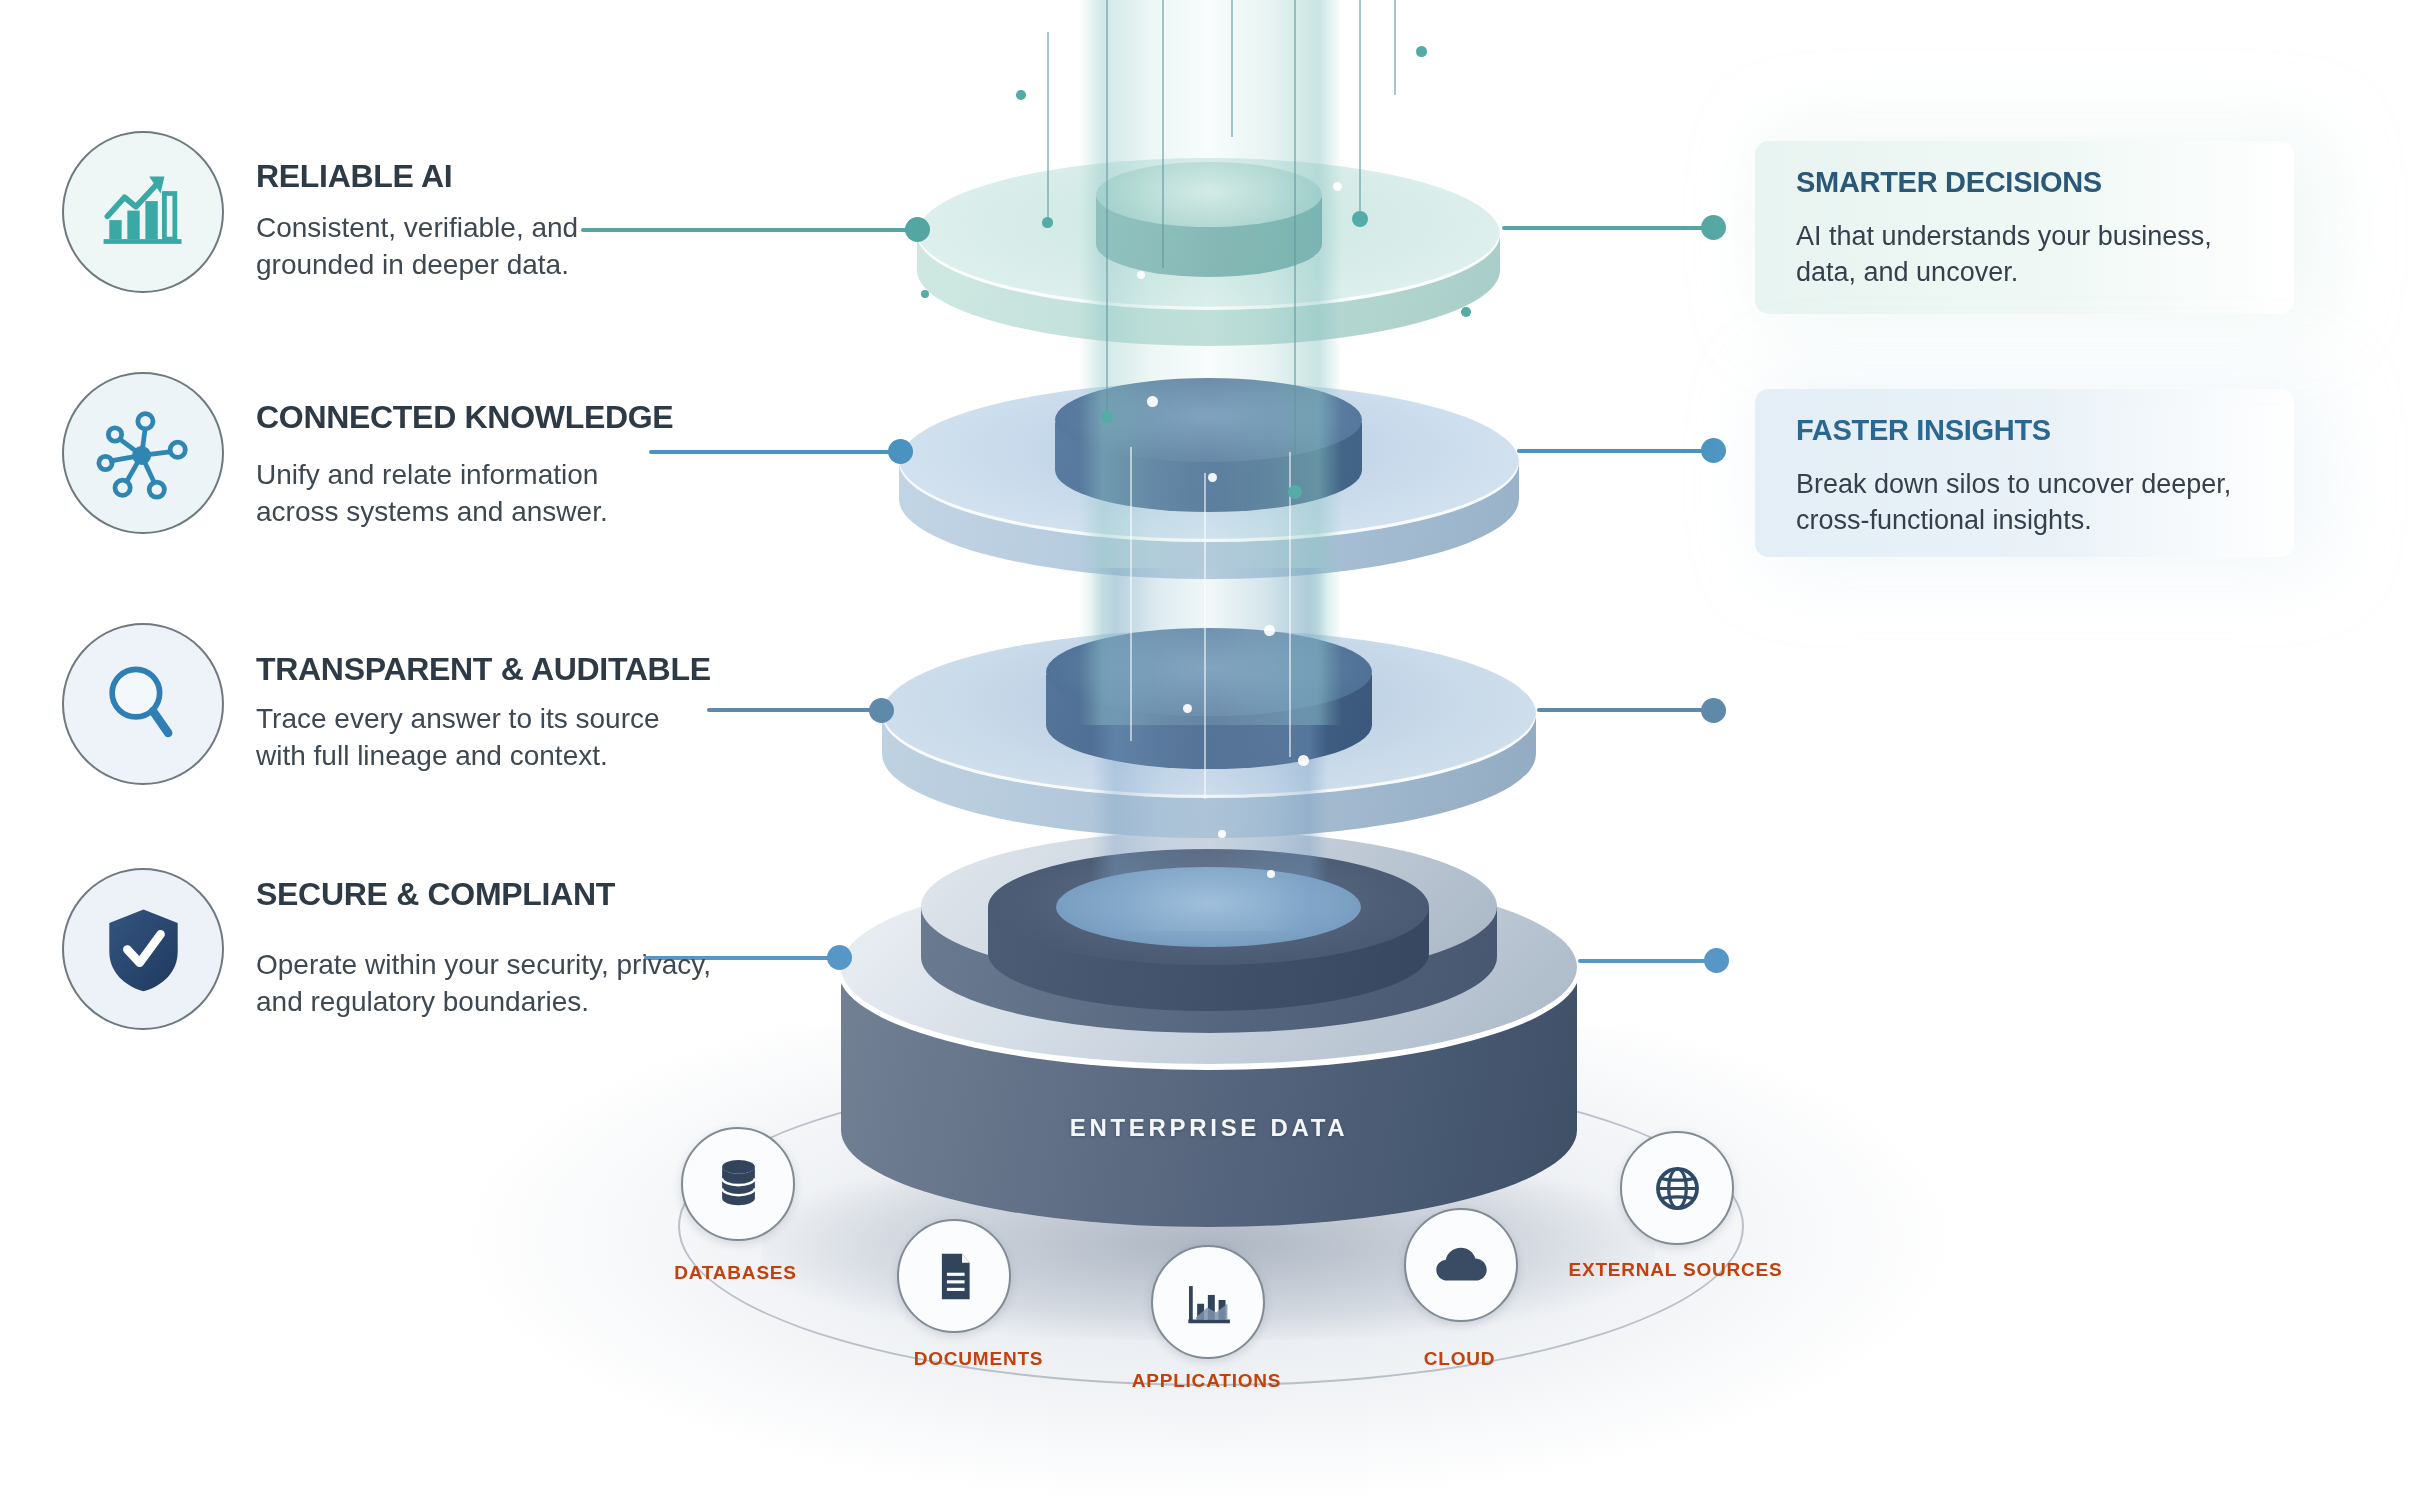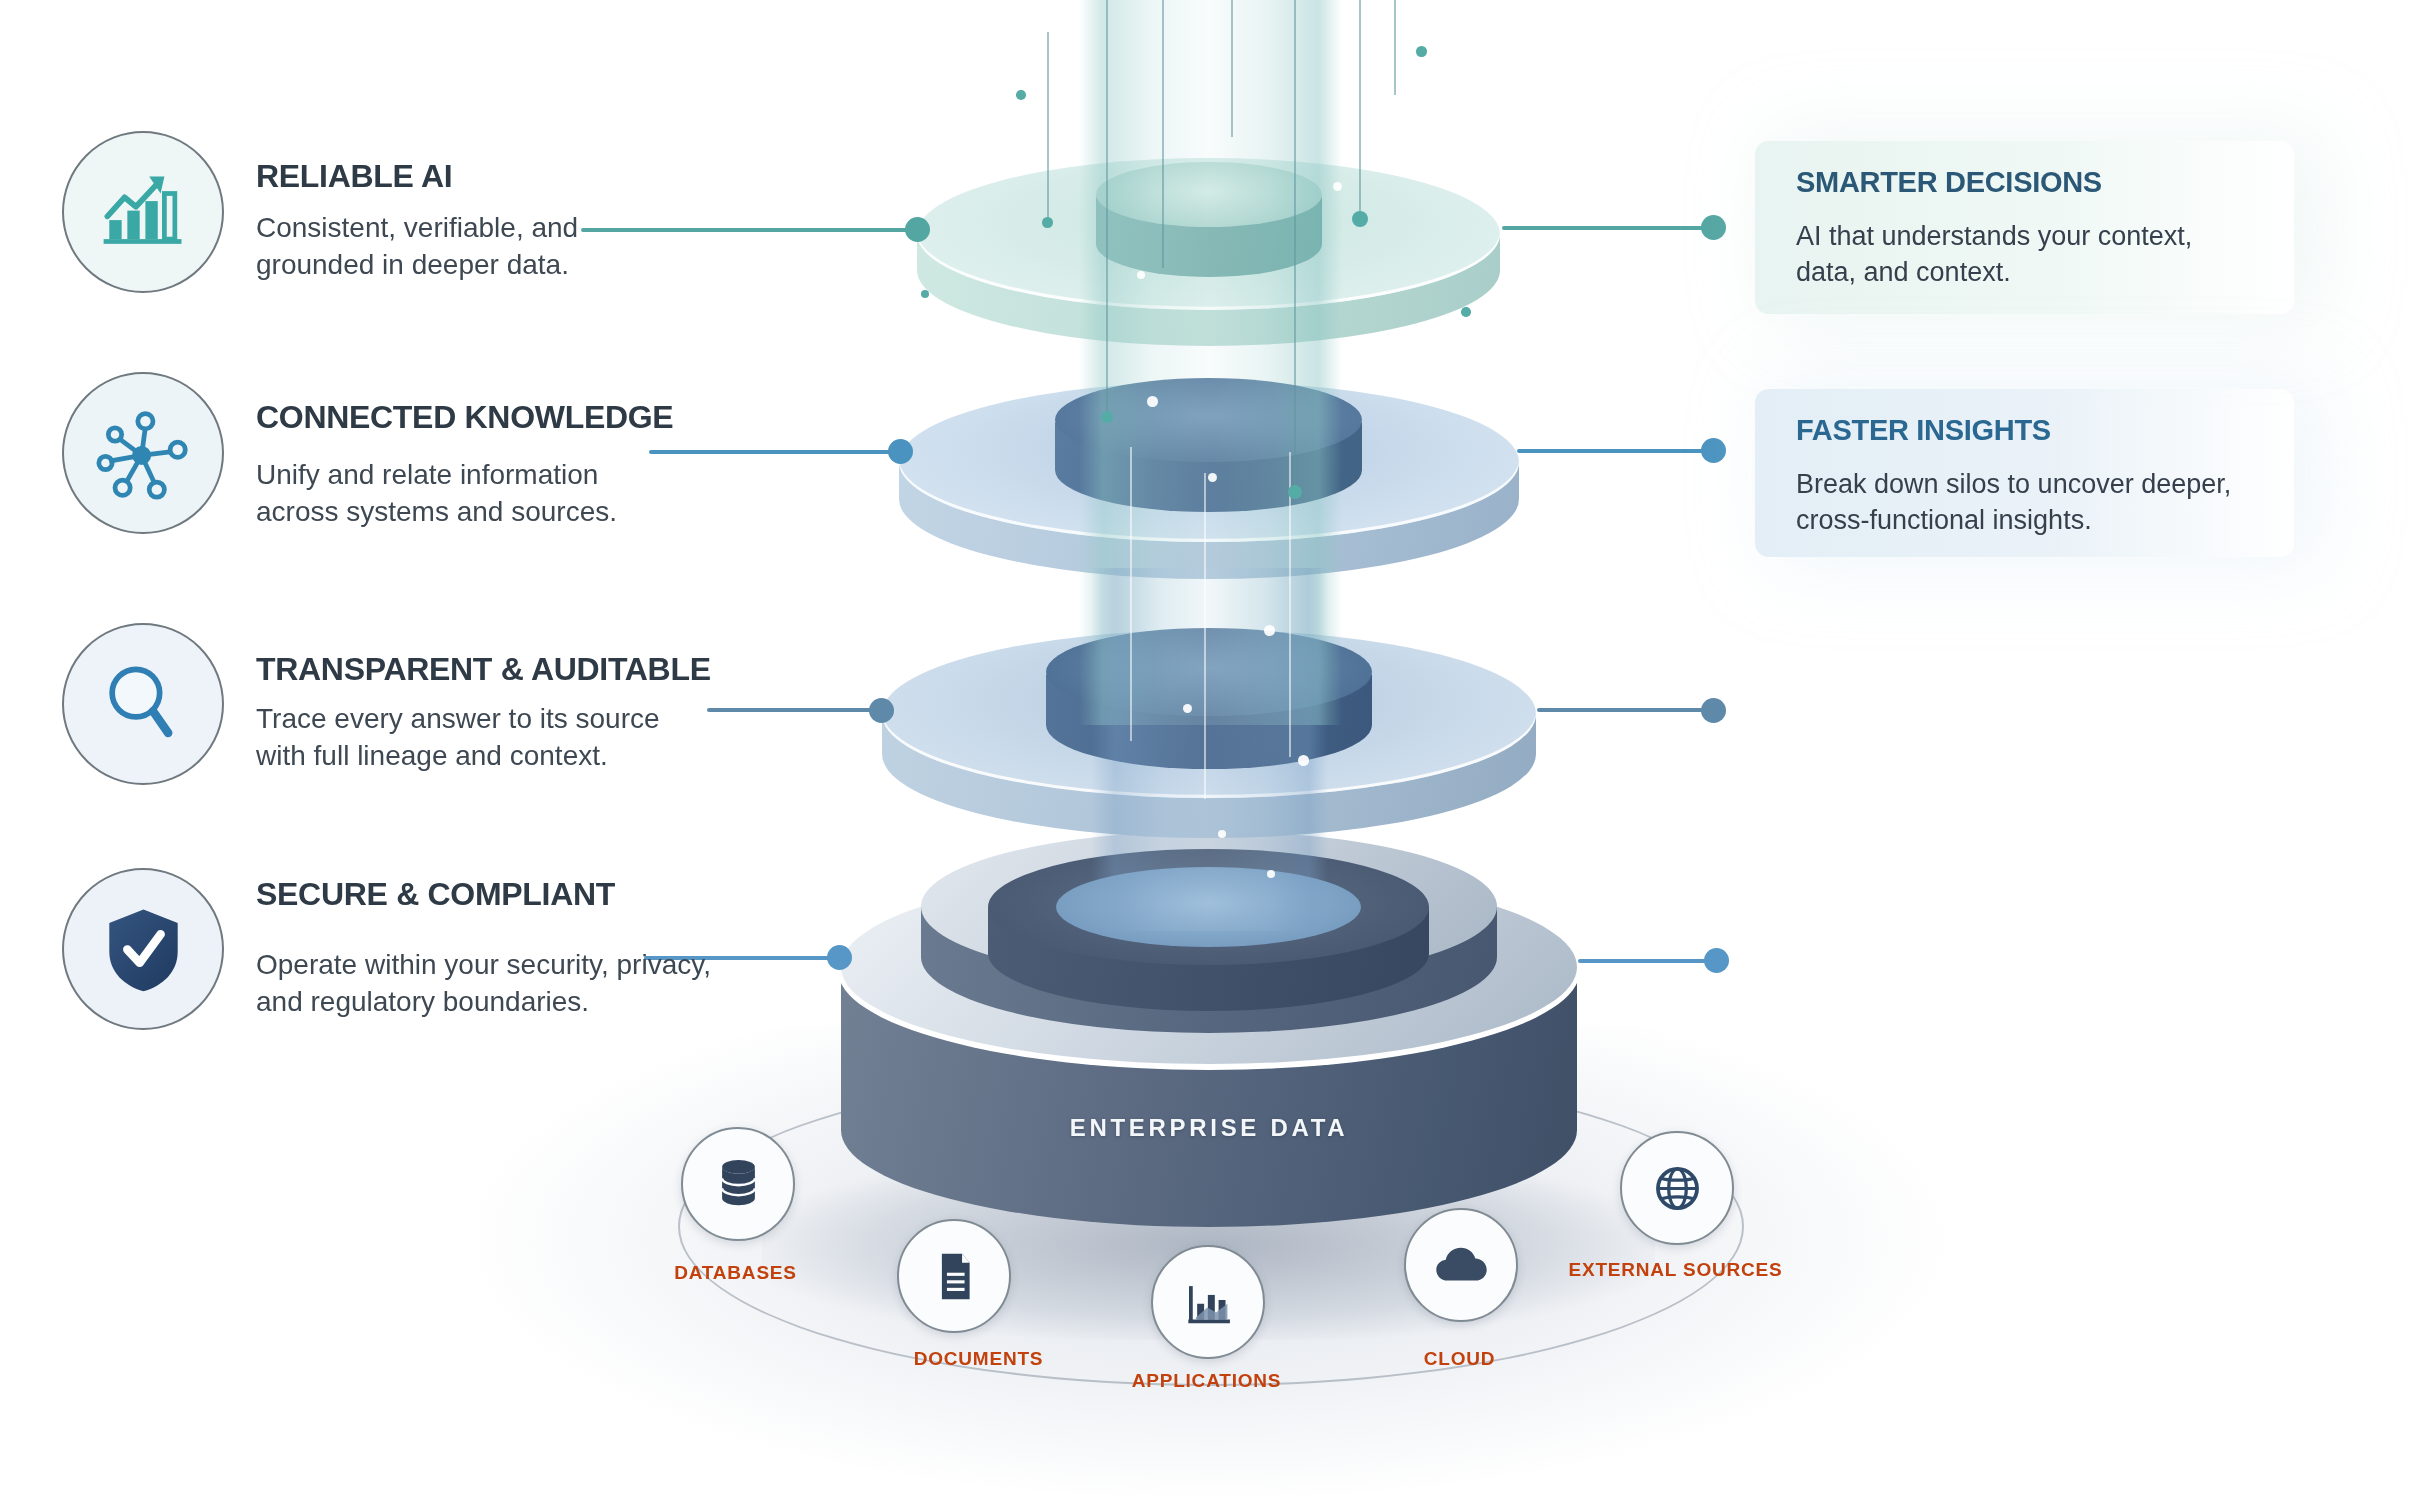--- a/index.html
+++ b/index.html
@@ -245,21 +245,21 @@
           <circle cx="52" cy="16" r="8"></circle>
             <circle cx="20" cy="30" r="7"></circle>
             <circle cx="10" cy="60" r="7"></circle>
           <circle cx="28" cy="86" r="8"></circle>
             <circle cx="64" cy="88" r="8"></circle>
             <circle cx="86" cy="46" r="8"></circle>
         </g>
       </svg>
     </div>
     <div class="ftitle" style="top:399px">CONNECTED KNOWLEDGE</div>
-    <div class="fdesc" style="top:456px;width:399px">Unify and relate information across systems and sources.</div>
+    <div class="fdesc" style="top:456px;width:399px">Unify and relate information across systems and answer.</div>
   </div>
 
   <div class="feature">
     <div class="fcircle f3bg" style="left:62px;top:623px">
       <svg width="95" height="95" viewBox="0 0 100 100">
         <circle cx="42" cy="38" r="25" fill="#f2f8fb" stroke="#2f7fb5" stroke-width="6"></circle>
         <line x1="60" y1="57" x2="76" y2="80" stroke="#2f7fb5" stroke-width="9" stroke-linecap="round"></line>
       </svg>
     </div>
     <div class="ftitle" style="top:651px">TRANSPARENT &amp; AUDITABLE</div>
@@ -278,21 +278,21 @@
         <path d="M50 8 L86 22 L86 52 C86 74 70 88 50 94 C30 88 14 74 14 52 L14 22 Z" fill="url(#shg)"></path>
         <polyline points="33,50 46,64 68,34" fill="none" stroke="#ffffff" stroke-width="9" stroke-linecap="round" stroke-linejoin="round"></polyline>
       </svg>
     </div>
     <div class="ftitle" style="top:876px">SECURE &amp; COMPLIANT</div>
     <div class="fdesc" style="top:946px;width:473px">Operate within your security, privacy, and regulatory boundaries.</div>
   </div>
 
   <div class="card card1" style="top:141px;height:173px">
     <div class="btitle bt1">SMARTER DECISIONS</div>
-    <div class="bdesc">AI that understands your context, data, and context.</div>
+    <div class="bdesc">AI that understands your business, data, and uncover.</div>
   </div>
   <div class="card card2" style="top:389px;height:168px">
     <div class="btitle bt2">FASTER INSIGHTS</div>
     <div class="bdesc">Break down silos to uncover deeper, cross-functional insights.</div>
   </div>
 
   <div class="source">
     <div class="scircle" style="left:681px;top:1127px">
       <svg width="63" height="63" viewBox="0 0 100 100">
         <ellipse cx="50" cy="22" rx="26" ry="11" fill="#32435c"></ellipse>

